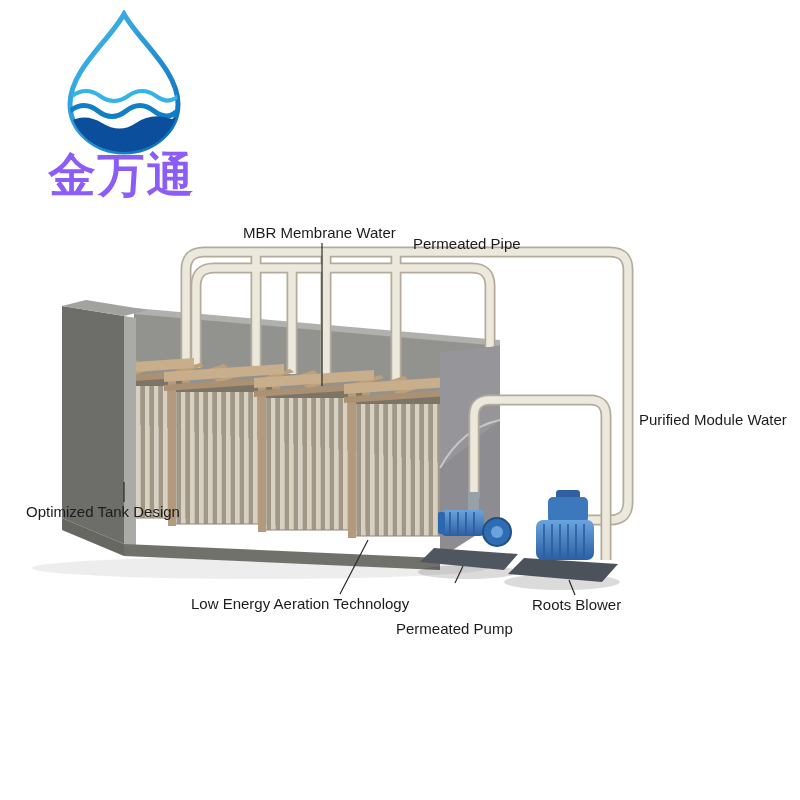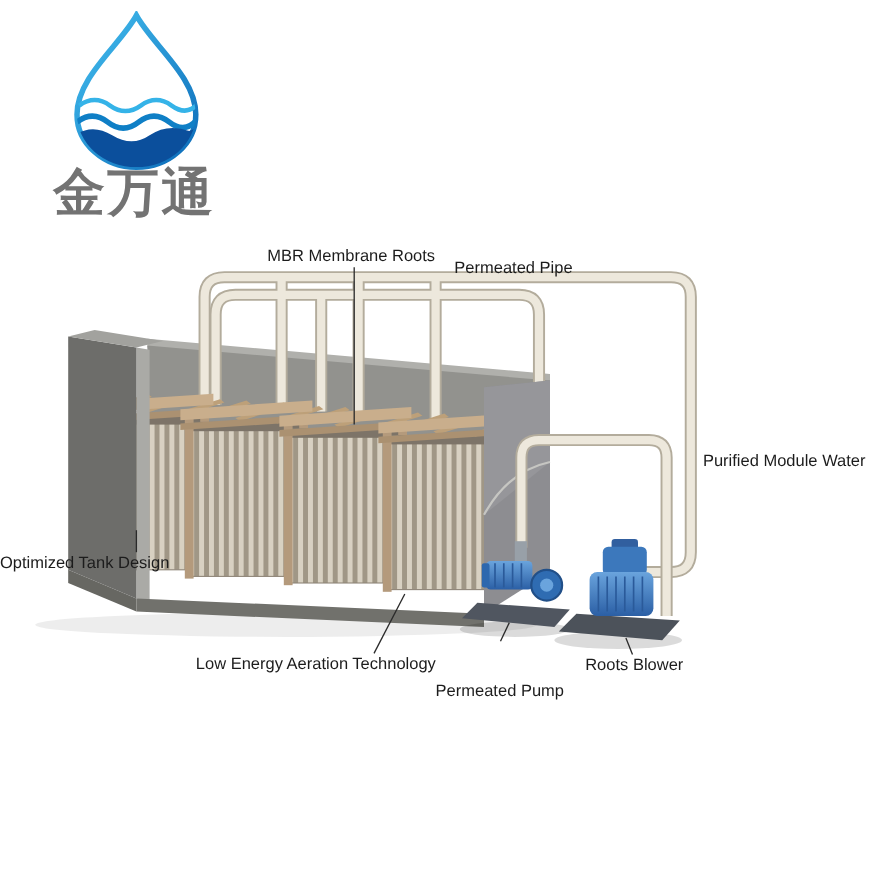--- a/index.html
+++ b/index.html
@@ -1,21 +1,21 @@
 <!DOCTYPE html>
 <html><head>
 <meta charset="utf-8">
 <style>
   *{margin:0;padding:0;box-sizing:border-box}
   html,body{width:800px;height:800px}
   body{background:#ffffff;font-family:"Liberation Sans",sans-serif}
   .canvas{position:relative;width:800px;height:800px;background:#ffffff;overflow:hidden}
   .logo-svg{position:absolute;left:22px;top:10px}
   .brand-text{position:absolute;left:20px;top:144px;width:204px;text-align:center;
-              font-size:47px;font-weight:bold;color:#737373;letter-spacing:2px;
+              font-size:47px;font-weight:bold;color:#8b5cf6;letter-spacing:2px;
               font-family:Liberation Mono, monospace}
   .diagram-svg{position:absolute;left:0;top:0}
   .diagram-label{position:absolute;font-size:15px;color:#1c1c1c;white-space:nowrap}
   .pipe-outer{fill:none;stroke:#b3ac9c;stroke-width:11;stroke-linecap:butt}
   .pipe-inner{fill:none;stroke-width:7.5;stroke-linecap:butt}
   .leader{stroke:#2a2a2a;stroke-width:1.2;fill:none}
 </style>
 </head>
 <body>
 
@@ -132,21 +132,21 @@
 
     <g>
       <path class="leader" d="M322 243 V386"></path>
       <path class="leader" d="M124 482 V502"></path>
       <path class="leader" d="M368 540 L340 594"></path>
       <path class="leader" d="M463 566 L455 583"></path>
       <path class="leader" d="M569 580 L575 595"></path>
     </g>
   </svg>
 
-  <div class="diagram-label" style="left:243px;top:224px">MBR Membrane Roots</div>
+  <div class="diagram-label" style="left:243px;top:224px">MBR Membrane Water</div>
   <div class="diagram-label" style="left:413px;top:235px">Permeated Pipe</div>
   <div class="diagram-label" style="left:639px;top:411px">Purified Module Water</div>
-  <div class="diagram-label" style="left:0;top:503px">Optimized Tank Design</div>
-  <div class="diagram-label" style="left:178px;top:595px">Low Energy Aeration Technology</div>
+  <div class="diagram-label" style="left:26px;top:503px">Optimized Tank Design</div>
+  <div class="diagram-label" style="left:191px;top:595px">Low Energy Aeration Technology</div>
   <div class="diagram-label" style="left:396px;top:620px">Permeated Pump</div>
   <div class="diagram-label" style="left:532px;top:596px">Roots Blower</div>
 
 </div>
 
 </body></html>

